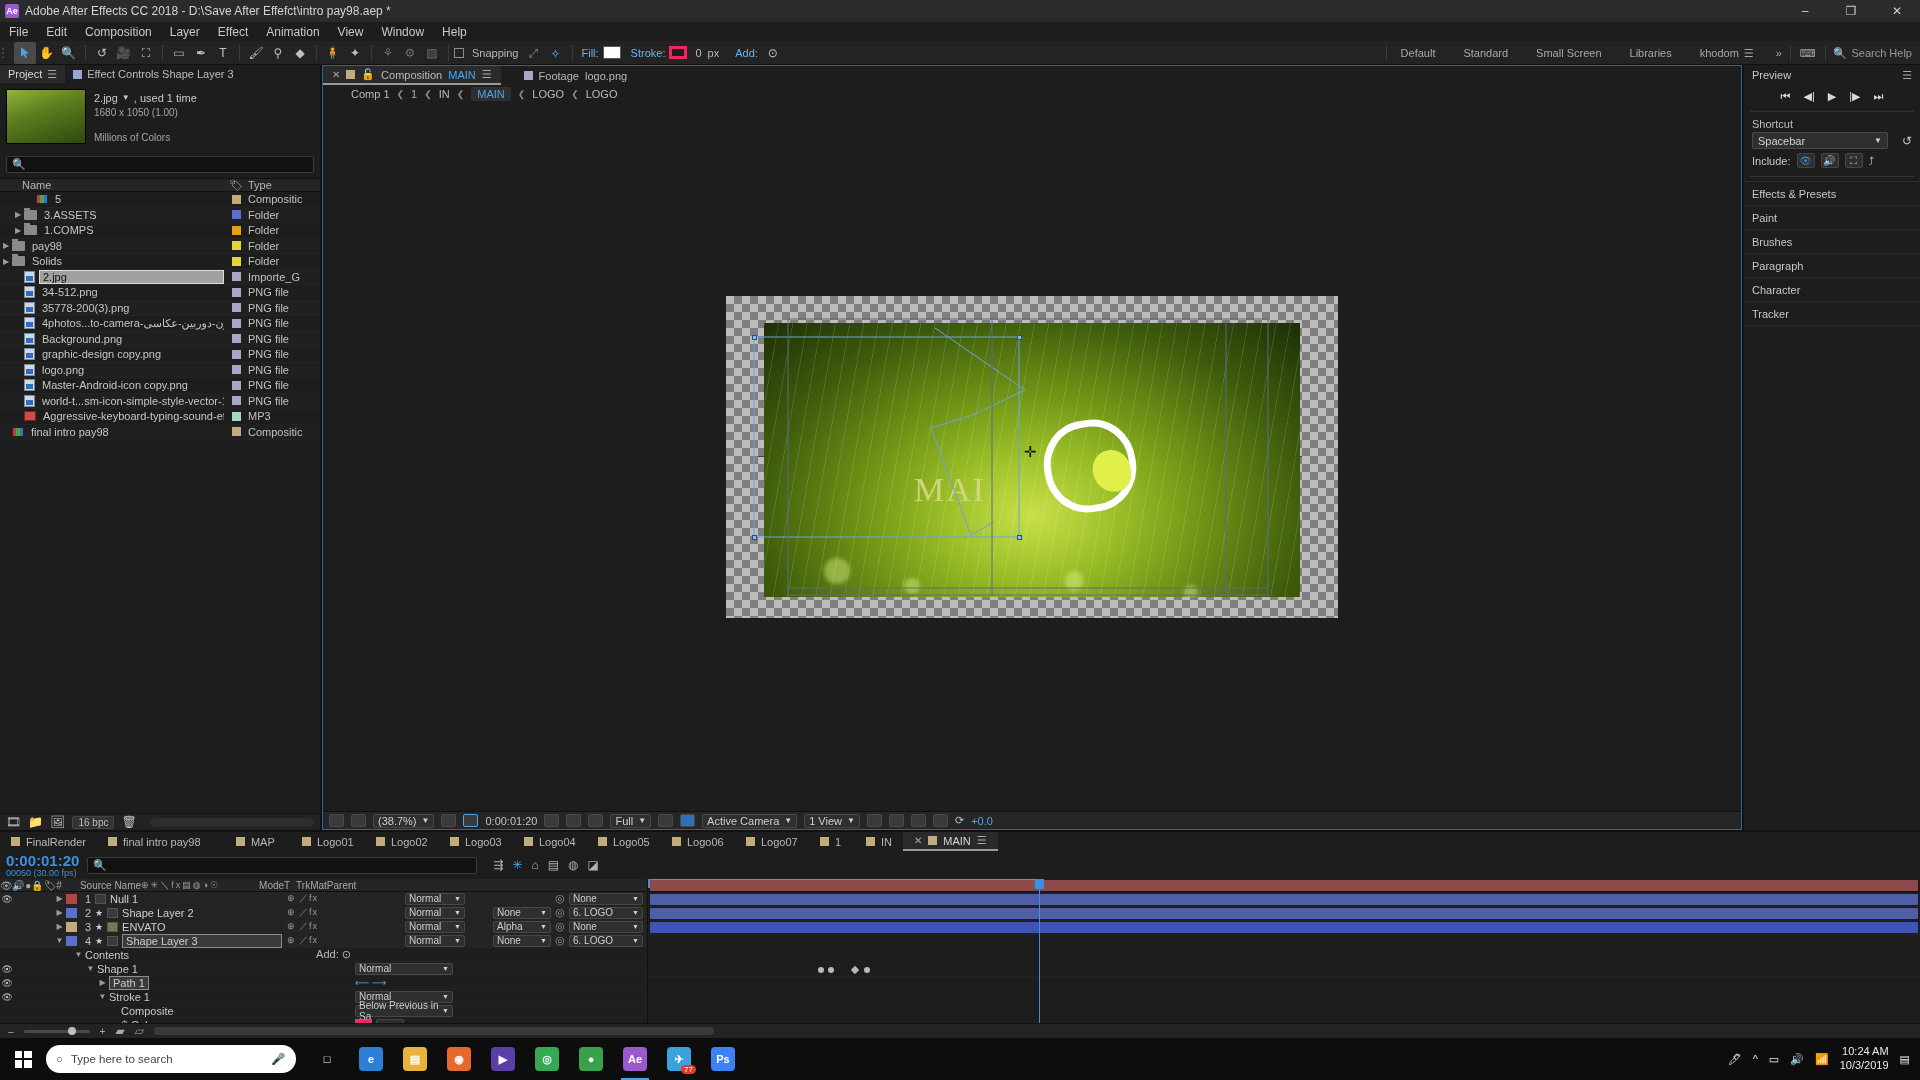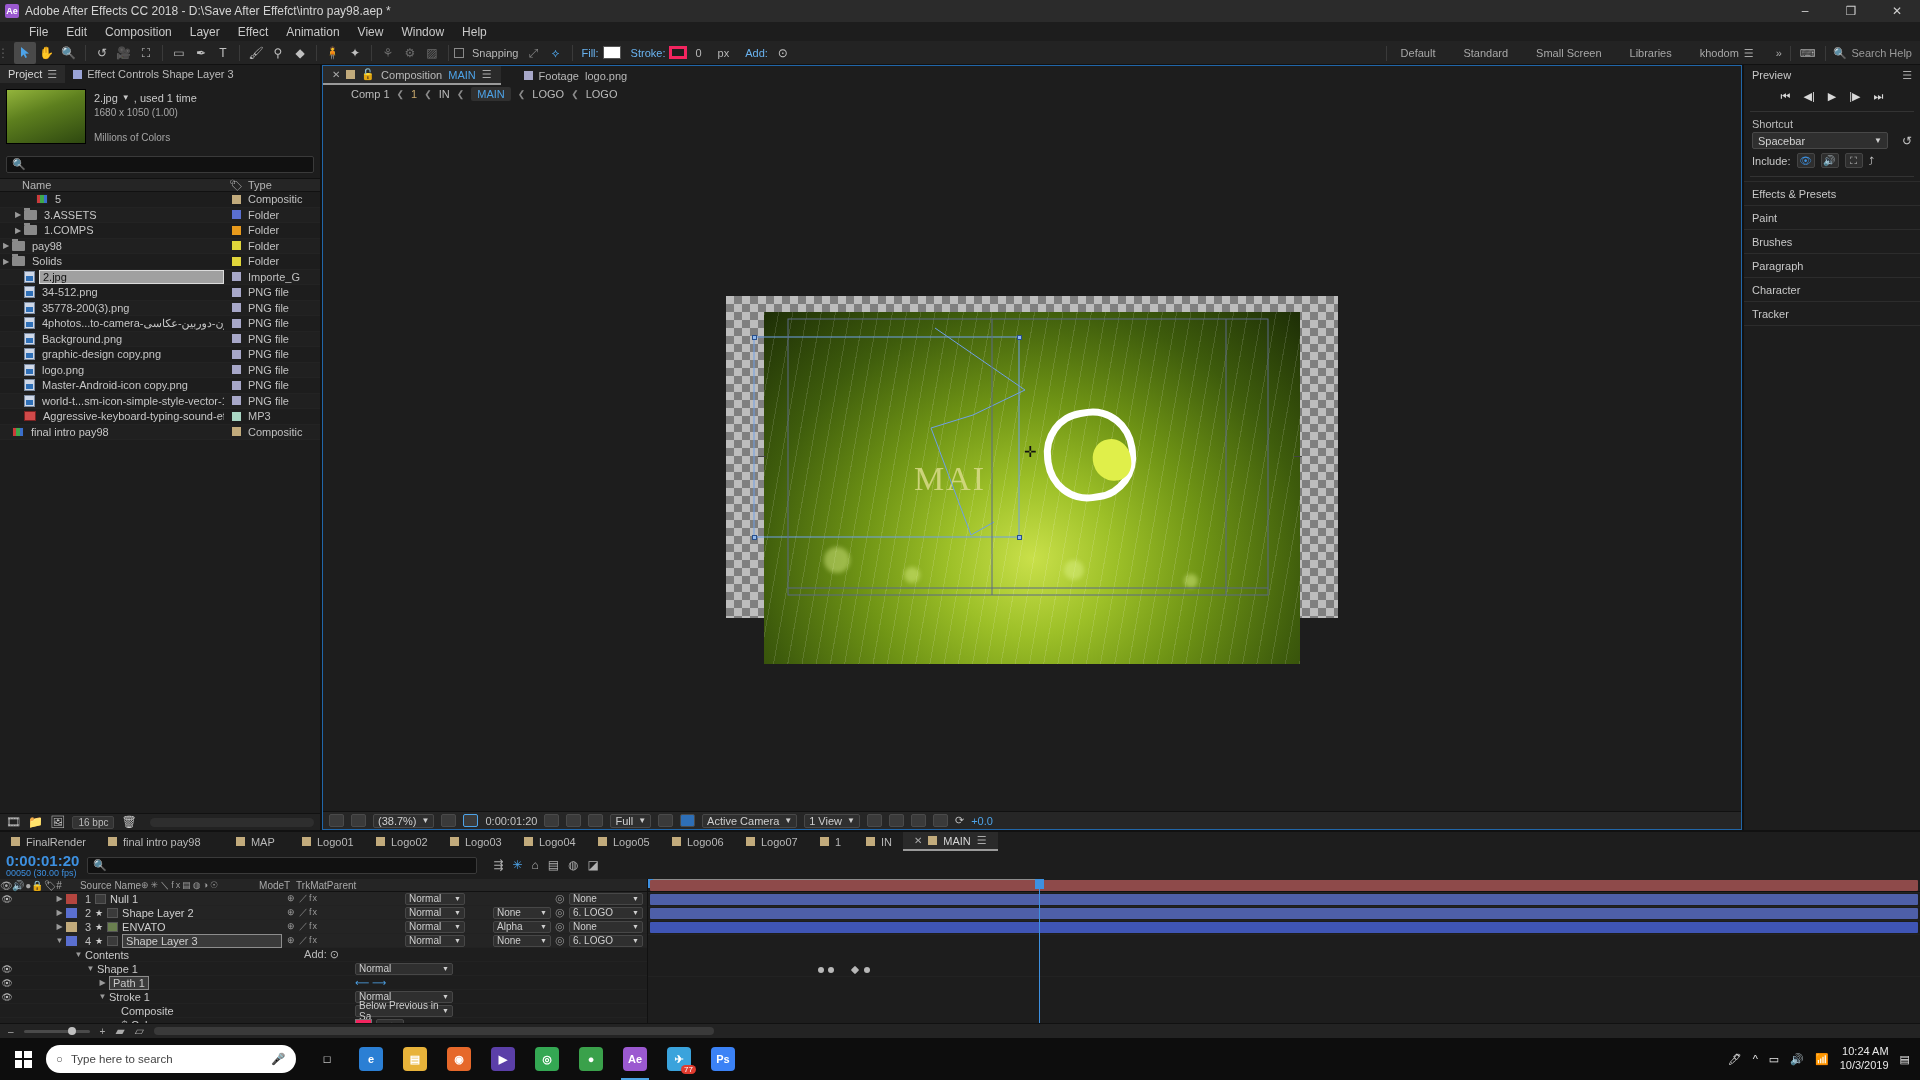--- a/index.html
+++ b/index.html
@@ -10,21 +10,21 @@
   
   .titlebar { height:22px; background:#2b2b2b; display:flex; align-items:center; position:relative; }
   .ae-logo { width:14px; height:14px; margin:0 6px 0 5px; background:#9b59d0; border-radius:2px;
              color:#fff; font-size:9px; font-weight:bold; display:flex; align-items:center; justify-content:center; }
   .title-text { font-size:12px; color:#d4d4d4; }
   .win-btns { position:absolute; right:0; top:0; height:22px; display:flex; }
   .win-btn { width:46px; height:22px; display:flex; align-items:center; justify-content:center;
              color:#d0d0d0; font-size:12px; }
 
   
-  .menubar { height:19px; background:#1d1d1d; display:flex; align-items:center; padding-left:20px; }
+  .menubar { height:19px; background:#1d1d1d; display:flex; align-items:center; padding-left:0; }
   .menu-item { padding:1px 9px; font-size:12px; color:#c9c9c9; }
 
   
   .toolbar { height:24px; background:#232323; display:flex; align-items:center;
              border-bottom:1px solid #111; padding-left:4px; position:relative; }
   .tool { width:22px; height:22px; display:flex; align-items:center; justify-content:center; color:#c0c0c0; font-size:12px; }
   .tool.active { background:#4a4a4a; border-radius:2px; }
   .tsep { width:1px; height:16px; background:#3a3a3a; margin:0 5px; }
   .tb-label { font-size:11px; color:#b8b8b8; margin:0 4px; }
   .tb-label.blue { color:#6ab3f0; }
@@ -97,21 +97,21 @@
   .crumbs .cur { color:#4da3e8; background:#303030; padding:1px 6px; border-radius:2px; }
   .crumbs .gt { color:#8a8a8a; font-size:9px; }
   .crumbs .n1 { color:#caa96d; }
 
   .canvas-wrap { flex:1; background:#1d1d1d; display:flex; align-items:center; justify-content:center; position:relative; }
   .checker { width:612px; height:322px; position:relative;
     background-image:
       linear-gradient(45deg,#7f7f7f 25%,transparent 25%,transparent 75%,#7f7f7f 75%),
       linear-gradient(45deg,#7f7f7f 25%,transparent 25%,transparent 75%,#7f7f7f 75%);
     background-size:16px 16px; background-position:0 0,8px 8px; background-color:#bdbdbd; }
-  .comp-img { position:absolute; left:38px; top:16px; width:536px; height:352px; overflow:hidden;
+  .comp-img { position:absolute; left:38px; top:27px; width:536px; height:274px; overflow:hidden;
     background:radial-gradient(ellipse at 50% 70%, #c9e04a 0%, #9dc028 22%, #6f9415 45%, #3e5c0c 72%, #1d2e06 100%); }
   .rain { position:absolute; inset:0; opacity:.22;
     background-image:repeating-linear-gradient(100deg, rgba(255,255,255,.55) 0 1px, transparent 1px 14px); }
   .bokeh { position:absolute; border-radius:50%; background:rgba(225,245,140,.45); filter:blur(2px); }
   .title-word { position:absolute; left:150px; top:148px; font-size:34px; color:#d9dc8a; letter-spacing:2px;
                 font-family:"Liberation Serif", serif; opacity:.85; }
   .ring { position:absolute; left:280px; top:97px; width:92px; height:92px; border:7px solid #fff;
           border-radius:46%/48%; transform:rotate(-8deg); }
   .blob { position:absolute; left:41px; top:26px; width:38px; height:42px; background:#e0ef4a; border-radius:48% 52% 44% 56%; }
   .handle { position:absolute; width:5px; height:5px; background:#8fb8ee; border:1px solid #2a4f8a; }
@@ -275,21 +275,21 @@
     <span class="chk"></span>
     <span class="tb-label">Snapping</span>
     <div class="tool" style="opacity:.6">⤢</div>
     <div class="tool" style="color:#4da3e8">⟡</div>
     <div class="tsep"></div>
     <span class="tb-label blue">Fill:</span>
     <span class="swatch-fill"></span>
     <span class="tb-label blue" style="margin-left:10px">Stroke:</span>
     <span class="swatch-stroke"></span>
     <span class="tb-label" style="margin-left:8px">0</span>
-    <span class="tb-label" style="margin-left:12px">px</span>
+    <span class="tb-label" style="margin-left:2px">px</span>
     <span class="tb-label blue" style="margin-left:12px">Add:</span>
     <div class="tool">⊙</div>
 
     <div class="ws-area">
       <div class="ws-sep"></div>
       <div class="ws-item">Default</div>
       <div class="ws-item">Standard</div>
       <div class="ws-item">Small Screen</div>
       <div class="ws-item">Libraries</div>
       <div class="ws-item" style="display:flex;gap:5px;align-items:center;">
@@ -863,21 +863,21 @@
                 <span>6. LOGO</span>
                 <span style="font-size:7px">▼</span>
               </span>
             </div>
             <div class="lrow prop">
               <span class="eye"></span>
               <span style="width:58px"></span>
               <span class="tw">▼</span>
               <span class="propname">Contents</span>
               <span style="flex:1"></span>
-              <span style="color:#bbb;margin-right:14px">Add: <span>⊙</span></span>
+              <span style="color:#bbb;margin-right:2px">Add: <span>⊙</span></span>
               <span style="width:294px;display:flex;align-items:center;justify-content:flex-start;padding-left:2px"></span>
             </div>
             <div class="lrow prop">
               <span class="eye">👁</span>
               <span style="width:70px"></span>
               <span class="tw">▼</span>
               <span class="propname">Shape 1</span>
               <span style="flex:1"></span>
               <span style="width:294px;display:flex;align-items:center;justify-content:flex-start;padding-left:2px">
                 <span class="dd" style="width:98px">

